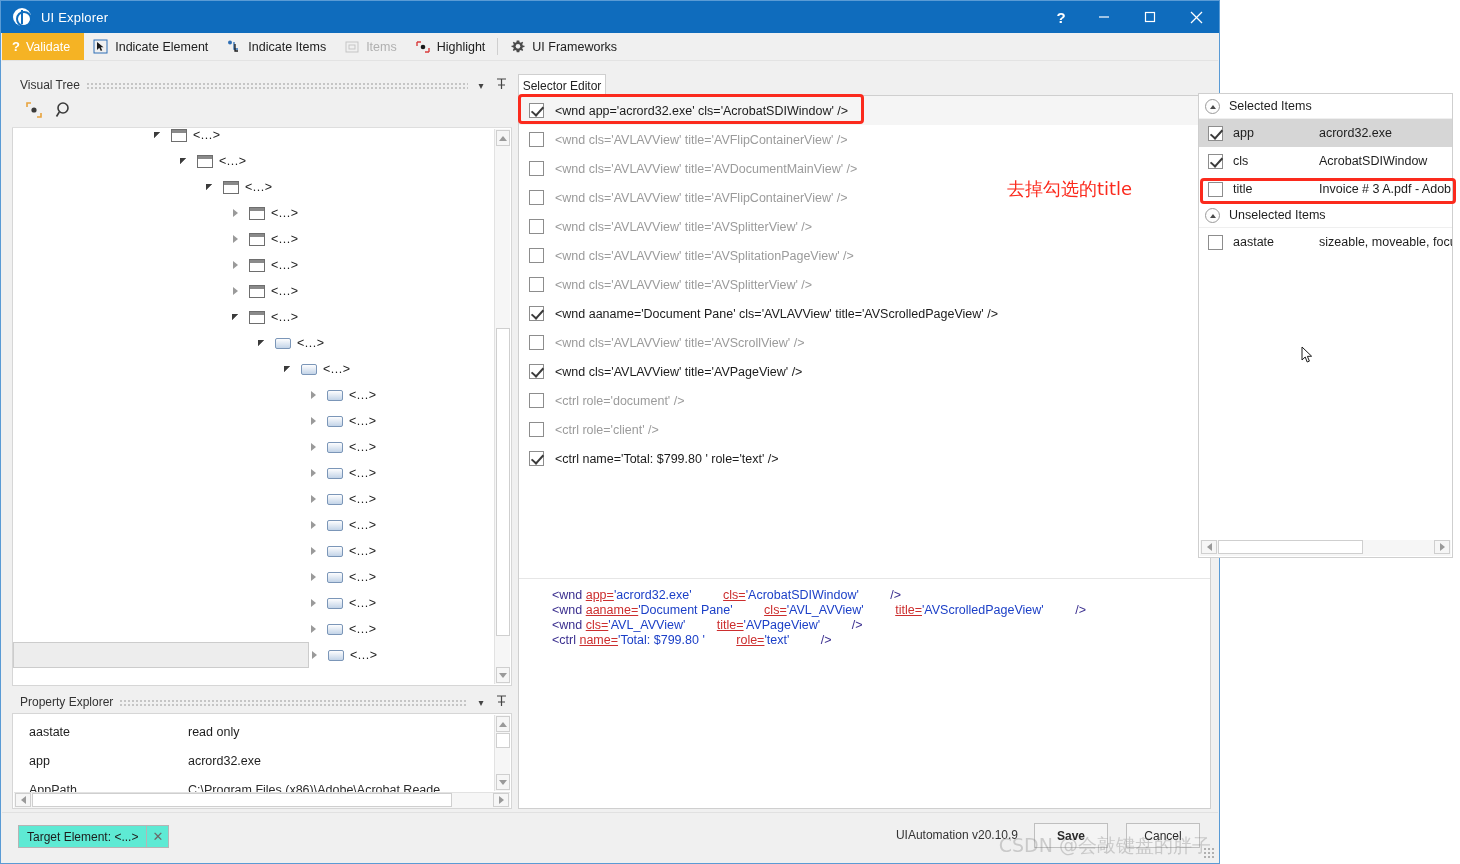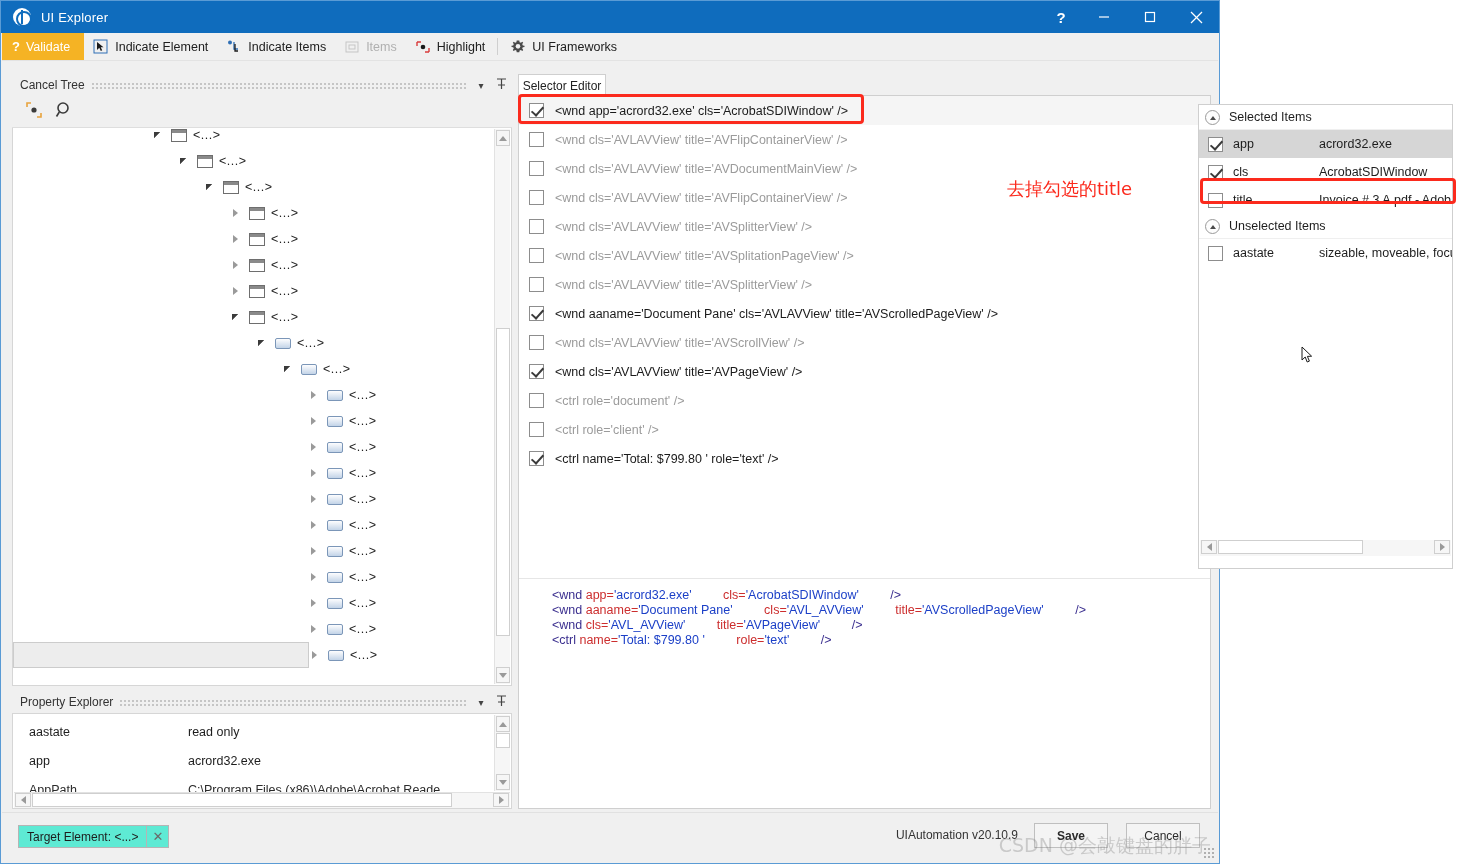--- a/index.html
+++ b/index.html
@@ -229,29 +229,28 @@
     border: solid #3a3a3a; border-width: 0 2px 2px 0;
     transform: rotate(42deg);
   }
   .sel-preview {
     position: absolute; left: 0; right: 0; top: 484px; bottom: 0;
     background: #ffffff; padding: 8px 0 0 5px;
     font-size: 12.5px; line-height: 15px;
   }
   .sel-preview .ln { white-space: nowrap; }
   .k-tag { color: #3b2f8f; margin-left: 28px; }
-  .k-attr { color: #cc2e2e; }
+  .k-attr { color: #cc2e2e; text-decoration: underline; }
   .k-val { color: #1b3fc7; }
 
   
   .attrpanel {
     position: absolute; left: 1197px; top: 92px; width: 255px; height: 465px;
     background: #ffffff; border: 1px solid #cfcfcf;
     overflow: hidden;
-    margin-top: 11px;
   }
   .grp-row {
     height: 25px; display: flex; align-items: center; gap: 9px;
     padding-left: 6px; font-size: 12.5px; color: #1d1d1d;
     border-bottom: 1px solid #efefef; background: #ffffff; cursor: default;
   }
   .chev {
     width: 15px; height: 15px; border-radius: 50%; border: 1px solid #9a9a9a;
     position: relative; flex: 0 0 auto; background: #fdfdfd;
   }
@@ -394,21 +393,21 @@
           <path d="M8 1.5 L9.3 1.5 L9.6 3.2 L10.9 3.8 L12.3 2.8 L13.2 3.7 L12.2 5.1 L12.8 6.4 L14.5 6.7 L14.5 8 L12.8 8.3 L12.2 9.6 L13.2 11 L12.3 11.9 L10.9 10.9 L9.6 11.5 L9.3 13.2 L8 13.2 L6.7 13.2 L6.4 11.5 L5.1 10.9 L3.7 11.9 L2.8 11 L3.8 9.6 L3.2 8.3 L1.5 8 L1.5 6.7 L3.2 6.4 L3.8 5.1 L2.8 3.7 L3.7 2.8 L5.1 3.8 L6.4 3.2 L6.7 1.5 Z" fill="#4a4a4a"></path>
           <circle cx="8" cy="7.35" r="2.3" fill="#f0f0f0"></circle>
         </svg>
       </span>
       <span>UI Frameworks</span>
     </div>
   </div>
 
   <div class="visualtree">
     <div class="panel-head">
-      <span>Cancel Tree</span>
+      <span>Visual Tree</span>
       <span class="dots"></span>
       <span class="hdr-btn">▾</span>
       <span class="hdr-btn">
         <svg width="11" height="12" viewBox="0 0 11 12">
             <path d="M1 1 H10 M5.5 1 V7 M2 7 H9 M5.5 7 V11" stroke="#444" stroke-width="1.2" fill="none"></path>
           </svg>
       </span>
     </div>
 
     <div class="vt-toolbar">

